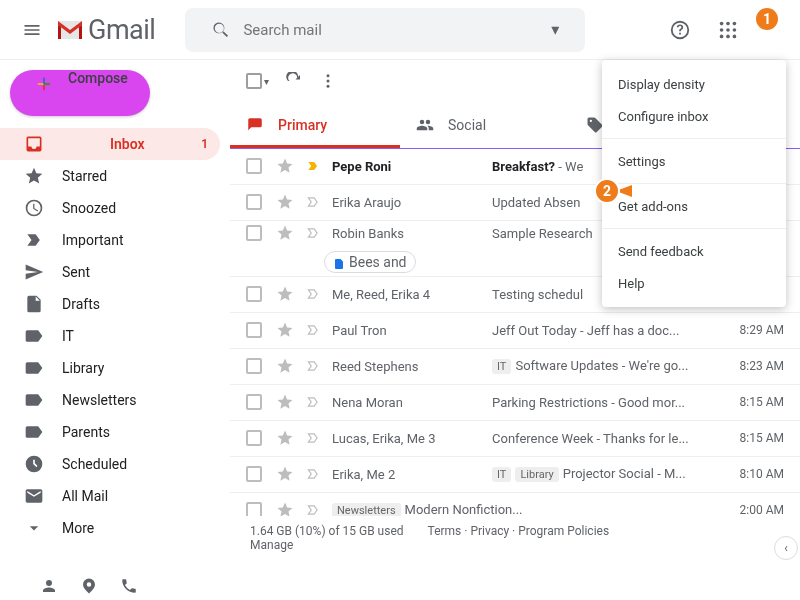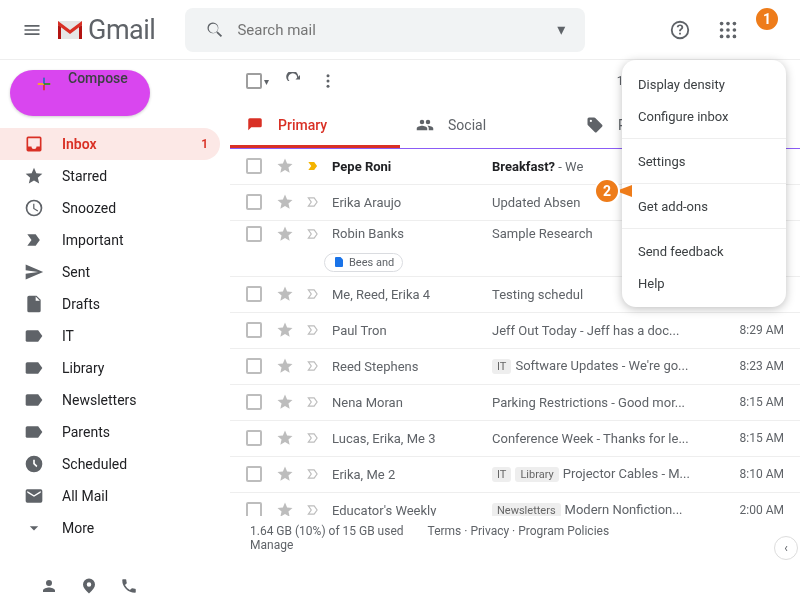--- a/index.html
+++ b/index.html
@@ -2,33 +2,33 @@
 <html><head>
 <meta charset="utf-8">
 <style>
 * { margin:0; padding:0; box-sizing:border-box; font-family:Roboto,Arial,sans-serif; }
 body { width:800px; height:600px; overflow:hidden; background:#fff; position:relative; }
 .header { height:60px; display:flex; align-items:center; padding:0 12px; border-bottom:1px solid #eee; }
 .menu-btn { width:40px; height:40px; display:flex; align-items:center; justify-content:center; cursor:pointer; border-radius:50%; }
 .menu-btn svg { width:20px; height:20px; fill:#5f6368; }
 .logo { display:flex; align-items:center; margin-left:4px; margin-right:30px; }
 .logo-text { font-size:27px; color:#5f6368; margin-left:4px; letter-spacing:-0.5px; }
-.search { flex:1; max-width:400px; height:44px; background:#f1f3f4; border-radius:8px; display:flex; align-items:center; padding:0 20px; }
+.search { flex:1; max-width:400px; height:44px; background:#f1f3f4; border-radius:8px; display:flex; align-items:center; padding:0 26px; }
 .search input { flex:1; border:none; background:transparent; font-size:15px; outline:none; color:#5f6368; margin-left:12px; }
 .search .dd { color:#5f6368; }
 .hdr-right { margin-left:auto; display:flex; align-items:center; gap:8px; }
 .icon-btn { width:40px; height:40px; display:flex; align-items:center; justify-content:center; cursor:pointer; border-radius:50%; }
 .icon-btn svg { width:22px; height:22px; fill:#5f6368; }
 .body-wrap { display:flex; height:calc(100% - 60px - 40px); }
 .sidebar { width:230px; padding-top:10px; }
 .compose { margin:0 10px 12px 10px; height:46px; border-radius:24px; box-shadow:0 1px 3px rgba(0,0,0,0.2); display:flex; padding:0 20px; cursor:pointer; background:#d946ef; width:140px; }
 .compose-plus { width:28px; height:28px; margin-right:10px; }
 .compose-text { font-size:14px; color:#3c4043; font-weight:500; }
 .nav-item { height:32px; display:flex; align-items:center; padding:0 12px 0 24px; border-radius:0 16px 16px 0; cursor:pointer; font-size:14px; color:#202124; margin-right:10px; }
-.nav-item.active { background:#fce8e6; color:#d93025; font-weight:600; }
+.nav-item.active { background:#fce8e6; color:#d93025; font-weight:600;gap:48px; }
 .nav-item .nav-icon { width:20px; height:20px; margin-right:18px; fill:#5f6368; }
 .nav-item.active .nav-icon { fill:#d93025; }
 .nav-item .count { margin-left:auto; font-size:12px; }
 .nav-item.active .count { color:#d93025; }
 .main { flex:1; overflow:hidden; display:flex; flex-direction:column; }
 .toolbar { height:44px; display:flex; align-items:center; padding:0 16px; }
 .tb-left { display:flex; align-items:center; gap:16px; }
 .tb-chk { display:flex; align-items:center; cursor:pointer; }
 .tb-chk .box { width:16px; height:16px; border:2px solid #9e9e9e; border-radius:2px; }
 .tb-chk .arr { font-size:10px; color:#5f6368; margin-left:2px; }
@@ -42,26 +42,26 @@
 .email-row.unread { font-weight:700; color:#202124; }
 .email-row:not(.unread) { color:#5f6368; }
 .e-chk { width:16px; height:16px; border:2px solid #bdbdbd; border-radius:2px; margin-right:14px; }
 .e-star { width:18px; height:18px; fill:#bdbdbd; margin-right:12px; cursor:pointer; }
 .e-imp { width:14px; height:14px; margin-right:12px; }
 .e-sender { width:160px; white-space:nowrap; overflow:hidden; text-overflow:ellipsis; }
 .e-subject { flex:1; white-space:nowrap; overflow:hidden; text-overflow:ellipsis; }
 .e-subject .snip { font-weight:400; color:#5f6368; }
 .e-time { margin-left:12px; width:60px; text-align:right; font-size:12px; }
 .label-chip { display:inline-block; background:#eee; color:#666; font-size:11px; padding:1px 5px; border-radius:3px; margin-right:4px; font-weight:400; }
-.attach-chip { display:inline-flex; align-items:flex-start; border:1px solid #dadce0; border-radius:12px; padding:2px 8px; font-size:11px; color:#5f6368; margin-top:2px; font-weight:400; gap:4px; }
+.attach-chip { display:inline-flex; align-items:flex-end; border:1px solid #dadce0; border-radius:12px; padding:2px 8px; font-size:14px; color:#5f6368; margin-top:2px; font-weight:400; gap:4px; }
 .email-row.has-attach { height:56px; flex-wrap:wrap; }
 .email-row.has-attach .attach-wrap { width:100%; padding-left:78px; }
 .side-footer { position:absolute; bottom:5px; left:40px; display:flex; gap:22px; }
 .side-footer svg { width:18px; height:18px; fill:#5f6368; cursor:pointer; }
-.dropdown { position:absolute; top:60px; right:14px; width:164px; background:#fff; border-radius:14px; box-shadow:0 2px 10px rgba(0,0,0,0.25); padding:8px 0; z-index:20; }
+.dropdown { position:absolute; top:60px; right:14px; width:184px; background:#fff; border-radius:4px; box-shadow:0 2px 10px rgba(0,0,0,0.25); padding:8px 0; z-index:20; }
 .dropdown .dd-item { height:32px; display:flex; align-items:center; padding:0 16px; font-size:13px; color:#3c4043; cursor:pointer; }
 .dropdown hr { border:none; border-top:1px solid #eee; margin:6px 0; }
 .badge { position:absolute; width:26px; height:26px; border-radius:50%; background:#ee7c1a; color:#fff; font-weight:700; display:flex; align-items:center; justify-content:center; font-size:14px; z-index:30; border:2px solid #fff; }
 .badge1 { top:6px; right:20px; }
 .badge2 { top:178px; right:180px; }
 .badge-tri { position:absolute; z-index:29; }
 .storage-wrap { display:flex; gap:24px; padding:8px 20px; font-size:12px; color:#5f6368; }
 .storage-wrap a { color:#5f6368; text-decoration:none; }
 .side-expand { position:absolute; bottom:40px; right:2px; width:24px; height:24px; background:#fff; border-radius:50%; border:1px solid #ddd; display:flex; align-items:center; justify-content:center; cursor:pointer; font-size:12px; color:#5f6368; }
 </style>
@@ -365,32 +365,31 @@
         </div>
         <div class="email-row">
           <div class="e-chk"></div>
           <svg class="e-star" viewBox="0 0 24 24">
             <path d="M12 17.3L18.2 21l-1.6-7L22 9.2l-7.2-.6L12 2 9.2 8.6 2 9.2l5.4 4.8-1.6 7z"></path>
           </svg>
           <svg class="e-imp" viewBox="0 0 24 24" fill="none" stroke="#bdbdbd" stroke-width="2">
             <path d="M4 5h10l5 7-5 7H4l5-7z"></path>
           </svg>
           <div class="e-sender">Erika, Me <span style="font-weight:400;color:#5f6368">2</span></div>
-          <div class="e-subject"><span class="label-chip">IT</span><span class="label-chip">Library</span><span>Projector Cables</span><span class="snip"> - M...</span></div>
+          <div class="e-subject"><span class="label-chip">IT</span><span class="label-chip">Library</span><span>Projector Social</span><span class="snip"> - M...</span></div>
           <div class="e-time">8:10 AM</div>
         </div>
         <div class="email-row">
           <div class="e-chk"></div>
           <svg class="e-star" viewBox="0 0 24 24">
             <path d="M12 17.3L18.2 21l-1.6-7L22 9.2l-7.2-.6L12 2 9.2 8.6 2 9.2l5.4 4.8-1.6 7z"></path>
           </svg>
           <svg class="e-imp" viewBox="0 0 24 24" fill="none" stroke="#bdbdbd" stroke-width="2">
             <path d="M4 5h10l5 7-5 7H4l5-7z"></path>
           </svg>
-          <div class="e-sender">Educator's Weekly</div>
           <div class="e-subject"><span class="label-chip">Newsletters</span><span>Modern Nonfiction...</span><span class="snip"></span></div>
           <div class="e-time">2:00 AM</div>
         </div>
       </div>
     <div class="storage-wrap">
       <div>
         <span>1.64 GB (10%) of 15 GB used</span><br>
         <a href="#">Manage</a>
       </div>
       <div>Terms · Privacy · Program Policies</div>

